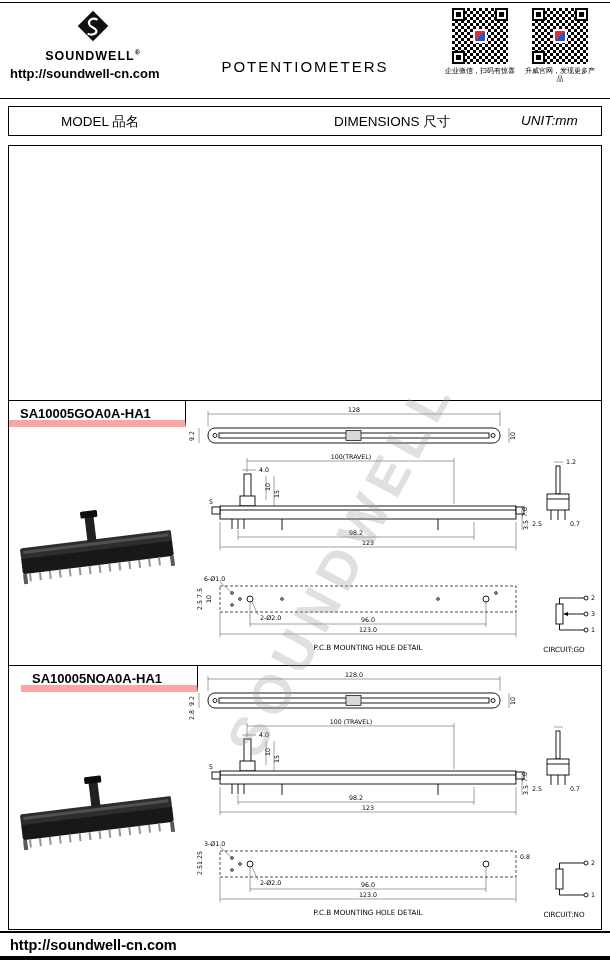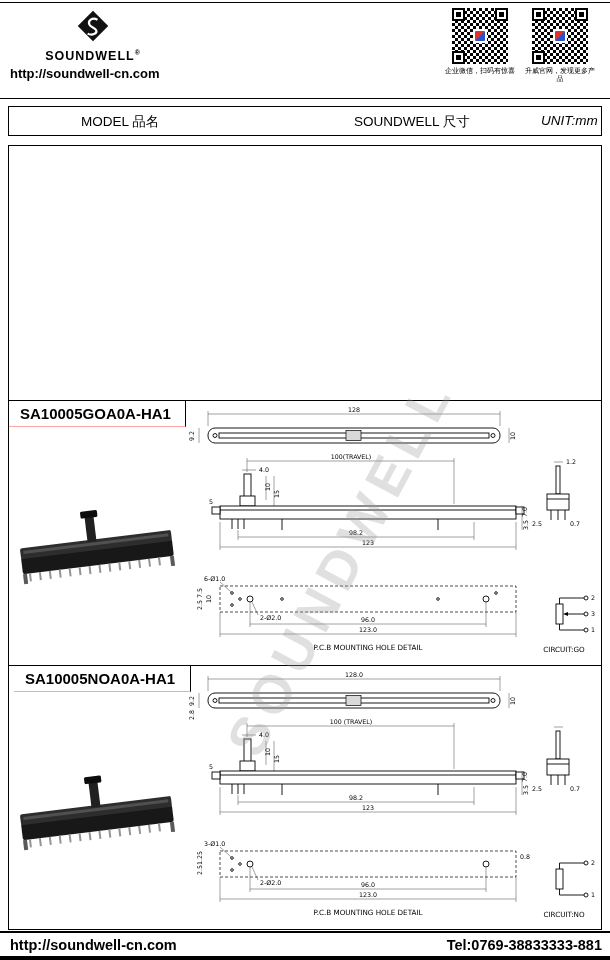--- a/index.html
+++ b/index.html
@@ -20,27 +20,27 @@
   .qr .finder::after { content:""; position:absolute; inset:2px; background:#000; }
   .qr .f-tl { left:0; top:0; } .qr .f-tr { right:0; top:0; } .qr .f-bl { left:0; bottom:0; }
   .qr .logo-dot { position:absolute; left:21px; top:21px; width:14px; height:14px; border:2px solid #fff;
         border-radius:3px; background:linear-gradient(135deg,#d8332c 0 45%,#2c53c7 55%); }
   .qr-caption { position:absolute; width:72px; font-size:7px; text-align:center; line-height:1.2; }
 
   .rule { background:#000; }
 
   
   .model-row { border:1px solid #000; }
-  .model-row span { position:absolute; top:6px; font-size:13.5px;margin-left:20px; }
+  .model-row span { position:absolute; top:6px; font-size:13.5px; }
 
   
   .main-box { border:1px solid #000; background:#fff; }
   .section-line { height:1px; background:#000; }
-  .model-label { border-right:1px solid #000; border-bottom:1px solid #fca5a5; background:#fff;
-        font-size:15px; font-weight:700; line-height:26px; padding-left:11px; }
+  .model-label { border-right:1px solid #000; border-bottom:7px solid #fca5a5; background:#fff;
+        font-size:13px; font-weight:700; line-height:26px; padding-left:11px; }
 
   
   svg .ol  { stroke:#000; fill:none; stroke-width:0.9; }
   svg .olf { stroke:#000; fill:#fff; stroke-width:0.9; }
   svg .fillg { fill:#d9d9d9; stroke:#000; stroke-width:0.7; }
   svg .dl  { stroke:#555; stroke-width:0.55; }
   svg .dsh { stroke:#000; stroke-width:0.7; stroke-dasharray:3 2; fill:none; }
   svg text.dt  { font-size:6.3px; fill:#000; font-family:"DejaVu Sans",sans-serif; }
   svg text.cap { font-size:7.2px; fill:#000; font-family:"DejaVu Sans",sans-serif; }
 
@@ -60,20 +60,21 @@
     <svg width="36" height="36" viewBox="0 0 40 40">
       <rect x="8" y="8" width="24" height="24" transform="rotate(45 20 20)" fill="#111"></rect>
       <path d="M25 13c-6-3-11 1-9 5.5 1.4 3.2 6.5 3 7.6 6.2 1.3 3.8-4.6 6.3-9.6 3.8" stroke="#fff" stroke-width="2.4" fill="none"></path>
     </svg>
     <div class="brand-line">
       <span>SOUNDWELL</span><sup>®</sup>
     </div>
   </div>
   <div class="abs header-url" style="left:10px;top:62px;">http://soundwell-cn.com</div>
 
+  <div class="abs page-subtitle" style="left:170px;top:54px;width:270px;">POTENTIOMETERS</div>
 
   <div class="qr" style="left:452px;top:4px;">
     <div class="finder f-tl"></div>
     <div class="finder f-tr"></div>
     <div class="finder f-bl"></div>
     <div class="logo-dot"></div>
   </div>
   <div class="qr-caption" style="left:444px;top:63px;">企业微信，扫码有惊喜</div>
 
   <div class="qr" style="left:532px;top:4px;">
@@ -82,33 +83,33 @@
     <div class="finder f-bl"></div>
     <div class="logo-dot"></div>
   </div>
   <div class="qr-caption" style="left:524px;top:63px;">升威官网，发现更多产品</div>
 </div>
 
 <div class="abs rule" style="left:0;top:98px;width:610px;height:1px;"></div>
 
 <div class="abs model-row" style="left:8px;top:106px;width:594px;height:30px;">
   <span style="left:52px;">MODEL 品名</span>
-  <span style="left:325px;">SOUNDWELL 尺寸</span>
+  <span style="left:325px;">DIMENSIONS 尺寸</span>
   <span style="left:512px;font-style:italic;">UNIT:mm</span>
 </div>
 
 <div class="abs main-box" style="left:8px;top:145px;width:594px;height:785px;"></div>
 
 <div class="abs section-line" style="left:8px;top:400px;width:594px;"></div>
 <div class="abs section-line" style="left:8px;top:665px;width:594px;"></div>
 
 <div class="abs model-label" style="left:9px;top:401px;width:177px;height:26px;">
   <span>SA10005GOA0A-HA1</span>
 </div>
-<div class="abs model-label" style="left:14px;top:666px;width:177px;height:26px;">
+<div class="abs model-label" style="left:21px;top:666px;width:177px;height:26px;">
   <span>SA10005NOA0A-HA1</span>
 </div>
 
 <svg class="abs" style="left:8px;top:486px;" width="178" height="118" viewBox="0 0 178 118">
   <g transform="rotate(-7 89 59)">
     <rect x="12" y="62" width="152" height="17" rx="2" fill="#181818"></rect>
     <rect x="12" y="53" width="152" height="11" rx="2" fill="#2d2d2d"></rect>
     <rect x="15" y="56" width="146" height="3" fill="#505050"></rect>
     <rect x="80" y="28" width="9" height="27" fill="#202020"></rect>
     <rect x="76" y="24" width="17" height="7" rx="1.5" fill="#0c0c0c"></rect>
@@ -380,15 +381,14 @@
     <text class="dt" x="405" y="228">1</text>
     <text class="cap" x="378" y="248" text-anchor="middle">CIRCUIT:NO</text>
   </g>
 </svg>
 
 <div class="abs watermark" style="left:70px;top:535px;width:540px;">SOUNDWELL</div>
 
 <div class="abs rule" style="left:0;top:931px;width:610px;height:2px;"></div>
 <div class="abs footer-text" style="left:10px;top:937px;width:592px;">
   <span>http://soundwell-cn.com</span>
-  <span>Tel:0769-38833333-881</span>
 </div>
 <div class="abs rule" style="left:0;top:956px;width:610px;height:4px;"></div>
 
 </body></html>

